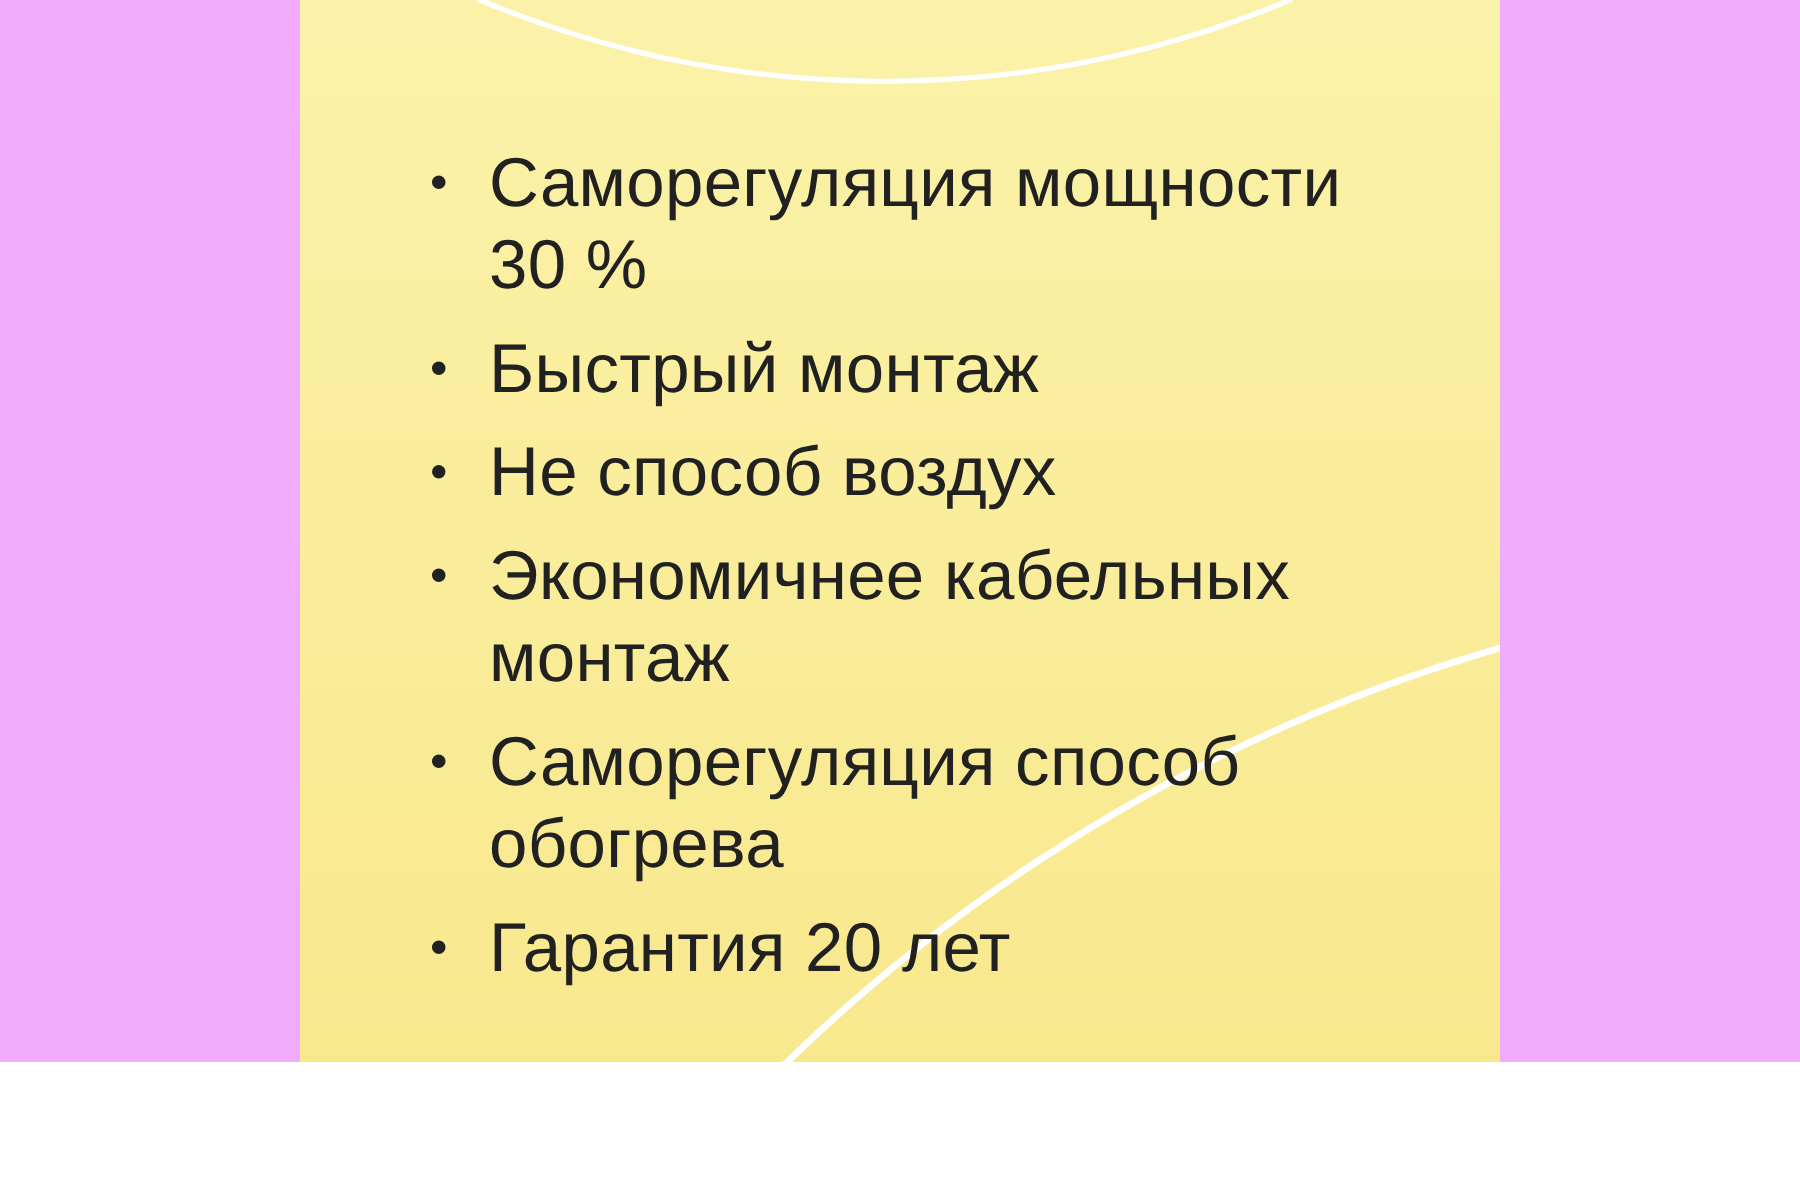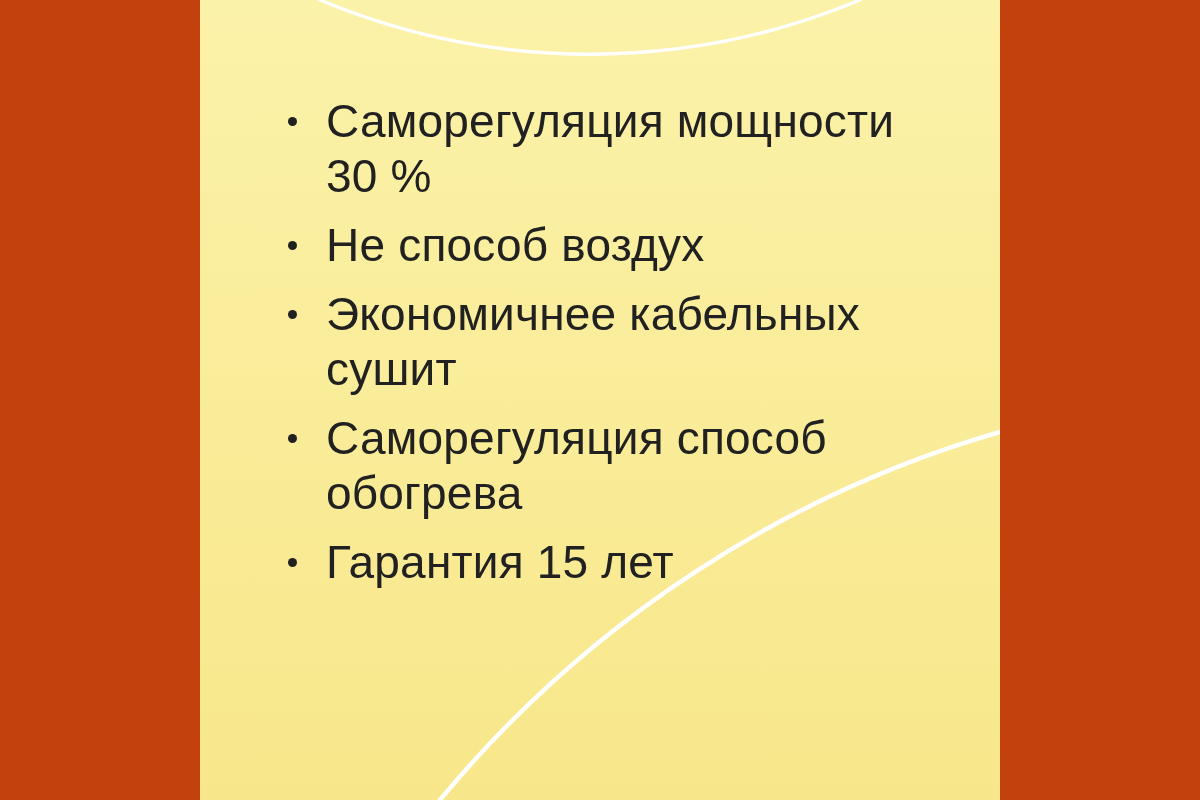--- a/index.html
+++ b/index.html
@@ -1,22 +1,22 @@
 <!DOCTYPE html>
 <html><head>
 <meta charset="utf-8">
 <style>
   html, body { margin: 0; padding: 0; }
   body { background: #ffffff; font-family: "Liberation Sans", sans-serif; }
 
   .stage {
     position: relative;
     width: 1200px;
-    height: 800px;
-    background: #c2410c;
+    height: 708px;
+    background: #f0abfc;
     overflow: hidden;
   }
 
   .card {
     position: absolute;
     left: 200px;
     top: 0;
     width: 800px;
     height: 800px;
   }
@@ -83,32 +83,36 @@
     </svg>
 
     <ul class="feature-list">
       <li>
         <span class="bullet-dot"></span>
         <span class="item-text">Саморегуляция мощности
 30 %</span>
       </li>
       <li>
         <span class="bullet-dot"></span>
+        <span class="item-text">Быстрый монтаж</span>
+      </li>
+      <li>
+        <span class="bullet-dot"></span>
         <span class="item-text">Не способ воздух</span>
       </li>
       <li>
         <span class="bullet-dot"></span>
         <span class="item-text">Экономичнее кабельных
-сушит</span>
+монтаж</span>
       </li>
       <li>
         <span class="bullet-dot"></span>
         <span class="item-text">Саморегуляция способ
 обогрева</span>
       </li>
       <li>
         <span class="bullet-dot"></span>
-        <span class="item-text">Гарантия 15 лет</span>
+        <span class="item-text">Гарантия 20 лет</span>
       </li>
     </ul>
 
   </div>
 </div>
 
 </body></html>

